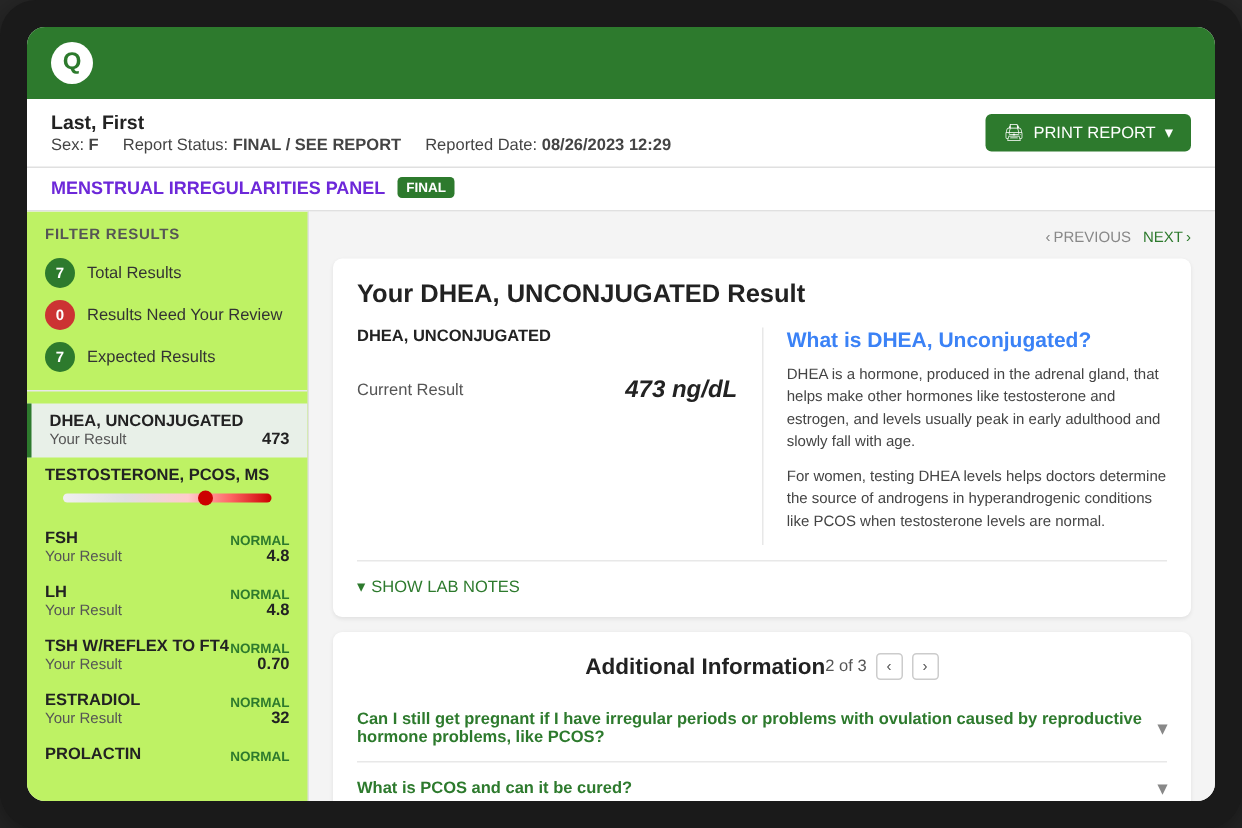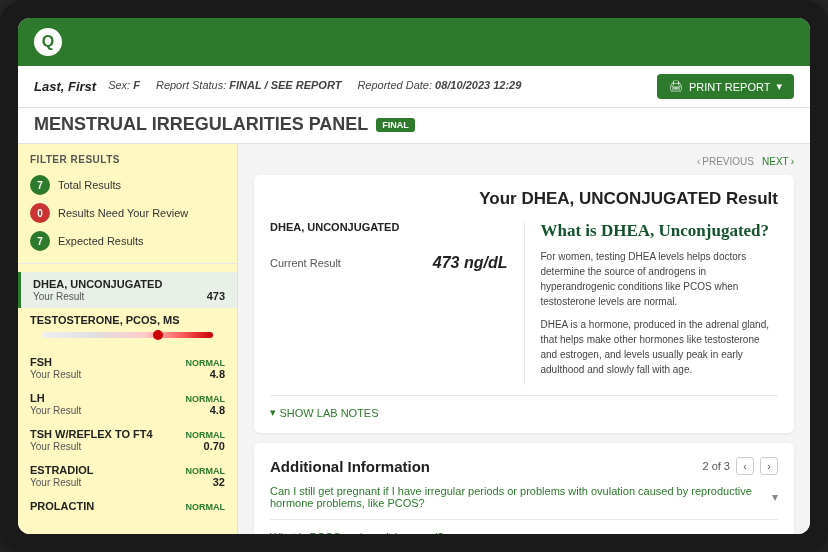--- a/index.html
+++ b/index.html
@@ -69,22 +69,22 @@
       background: white;
       padding: 8px 16px;
       border-bottom: 1px solid #e0e0e0;
       display: flex;
       align-items: center;
       justify-content: space-between;
       flex-shrink: 0;
     }
     .patient-info {
       display: flex;
-      gap: 12px;
-      font-style: italic;
+      flex-direction: column;
+      gap: 2px;
     }
     .patient-name {
       font-size: 13px;
       font-weight: bold;
       color: #222;
     }
     .patient-meta {
       font-size: 11px;
       color: #444;
       display: flex;
@@ -106,42 +106,42 @@
     .panel-title-bar {
       background: white;
       padding: 6px 16px 8px;
       border-bottom: 1px solid #e0e0e0;
       display: flex;
       align-items: center;
       gap: 8px;
       flex-shrink: 0;
     }
     .panel-title {
-      font-size: 18px;
-      font-weight: bold;
-      color: #404040;
+      font-size: 12px;
+      font-weight: bold;
+      color: #6d28d9;
     }
     .final-badge {
       background: #2d7a2d;
       color: white;
       font-size: 9px;
       padding: 2px 6px;
       border-radius: 3px;
       font-weight: bold;
     }
     
     .main-content {
       display: flex;
       flex: 1;
       overflow: hidden;
     }
     
     .sidebar {
-      width: 220px;
-      background: #fef9c3;
+      width: 188px;
+      background: #bef264;
       border-right: 1px solid #e0e0e0;
       overflow-y: auto;
       flex-shrink: 0;
     }
     .filter-title {
       font-size: 10px;
       font-weight: bold;
       color: #555;
       padding: 10px 12px 6px;
       letter-spacing: 0.5px;
@@ -253,21 +253,20 @@
       border-radius: 6px;
       padding: 14px 16px;
       margin-bottom: 10px;
       box-shadow: 0 1px 3px rgba(0,0,0,0.08);
     }
     .result-title {
       font-size: 17px;
       font-weight: bold;
       color: #222;
       margin-bottom: 12px;
-      text-align: right;
     }
     .result-row {
       display: flex;
       gap: 16px;
     }
     .result-left {
       flex: 1;
     }
     .result-right {
       flex: 1;
@@ -290,25 +289,24 @@
       font-size: 11px;
       color: #555;
     }
     .result-data-value {
       font-size: 16px;
       font-weight: bold;
       color: #222;
       font-style: italic;
     }
     .what-is-title {
-      font-size: 17px;
-      font-weight: bold;
-      color: #14532d;
+      font-size: 14px;
+      font-weight: bold;
+      color: #3b82f6;
       margin-bottom: 8px;
-      font-family: Liberation Serif, serif;
     }
     .what-is-text {
       font-size: 10px;
       color: #444;
       line-height: 1.5;
       margin-bottom: 8px;
     }
     .show-lab-notes {
       display: flex;
       align-items: center;
@@ -322,22 +320,23 @@
     }
     
     .additional-card {
       background: white;
       border-radius: 6px;
       padding: 14px 16px;
       box-shadow: 0 1px 3px rgba(0,0,0,0.08);
     }
     .additional-header {
       display: flex;
-      justify-content: space-between;
-      align-items: center;
+      justify-content: center;
+      align-items: center;
+      margin-bottom: 10px;
     }
     .additional-title {
       font-size: 15px;
       font-weight: bold;
       color: #222;
     }
     .pagination {
       display: flex;
       align-items: center;
       gap: 6px;
@@ -355,20 +354,21 @@
       cursor: pointer;
       font-size: 10px;
     }
     .faq-item {
       padding: 10px 0;
       border-bottom: 1px solid #e8e8e8;
       display: flex;
       justify-content: space-between;
       align-items: center;
       cursor: pointer;
+      font-weight: bold;
     }
     .faq-item:last-child { border-bottom: none; }
     .faq-question {
       font-size: 11px;
       color: #2d7a2d;
       flex: 1;
     }
     .faq-chevron {
       font-size: 12px;
       color: #888;
@@ -395,21 +395,21 @@
           <span>
             <span>Sex:</span>
             <strong>F</strong>
           </span>
           <span>
             <span>Report Status:</span>
             <strong>FINAL / SEE REPORT</strong>
           </span>
           <span>
             <span>Reported Date:</span>
-            <strong>08/10/2023 12:29</strong>
+            <strong>08/26/2023 12:29</strong>
           </span>
         </div>
       </div>
       <button class="print-btn">
         <span>🖨</span>
         <span>PRINT REPORT</span>
         <span>▾</span>
       </button>
     </div>
 
@@ -525,22 +525,22 @@
           <div class="result-row">
             <div class="result-left">
               <div class="result-test-name">DHEA, UNCONJUGATED</div>
               <div class="result-data-row">
                 <span class="result-data-label">Current Result</span>
                 <span class="result-data-value">473 ng/dL</span>
               </div>
             </div>
             <div class="result-right">
               <div class="what-is-title">What is DHEA, Unconjugated?</div>
+              <div class="what-is-text">DHEA is a hormone, produced in the adrenal gland, that helps make other hormones like testosterone and estrogen, and levels usually peak in early adulthood and slowly fall with age.</div>
               <div class="what-is-text">For women, testing DHEA levels helps doctors determine the source of androgens in hyperandrogenic conditions like PCOS when testosterone levels are normal.</div>
-              <div class="what-is-text">DHEA is a hormone, produced in the adrenal gland, that helps make other hormones like testosterone and estrogen, and levels usually peak in early adulthood and slowly fall with age.</div>
             </div>
           </div>
           <div class="show-lab-notes">
             <span>▾</span>
             <span>SHOW LAB NOTES</span>
           </div>
         </div>
 
         <div class="additional-card">
           <div class="additional-header">

